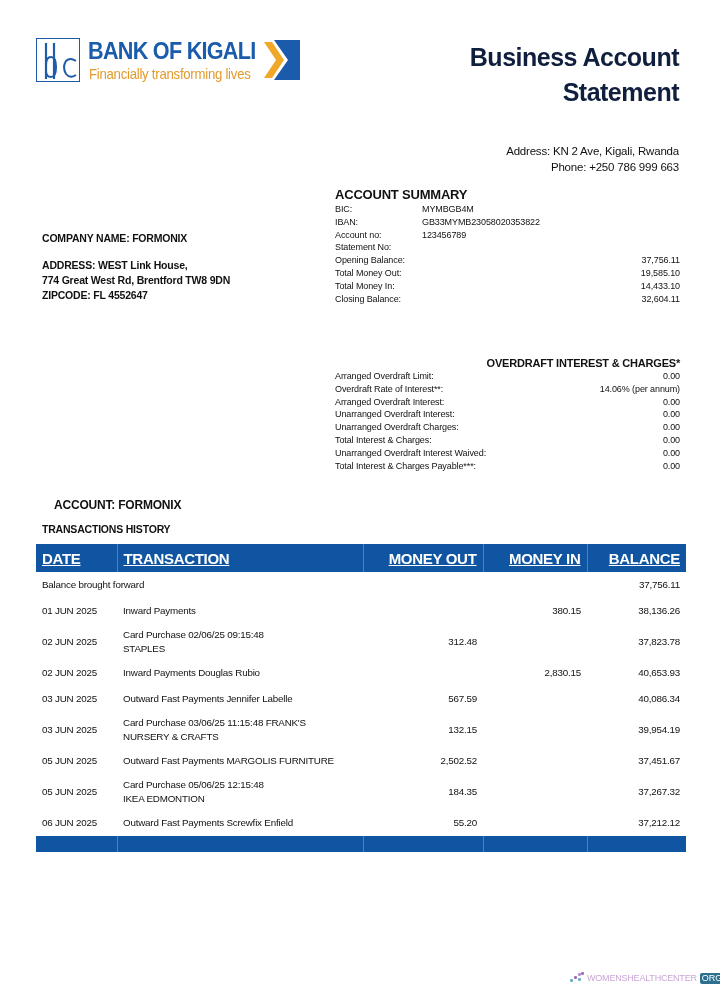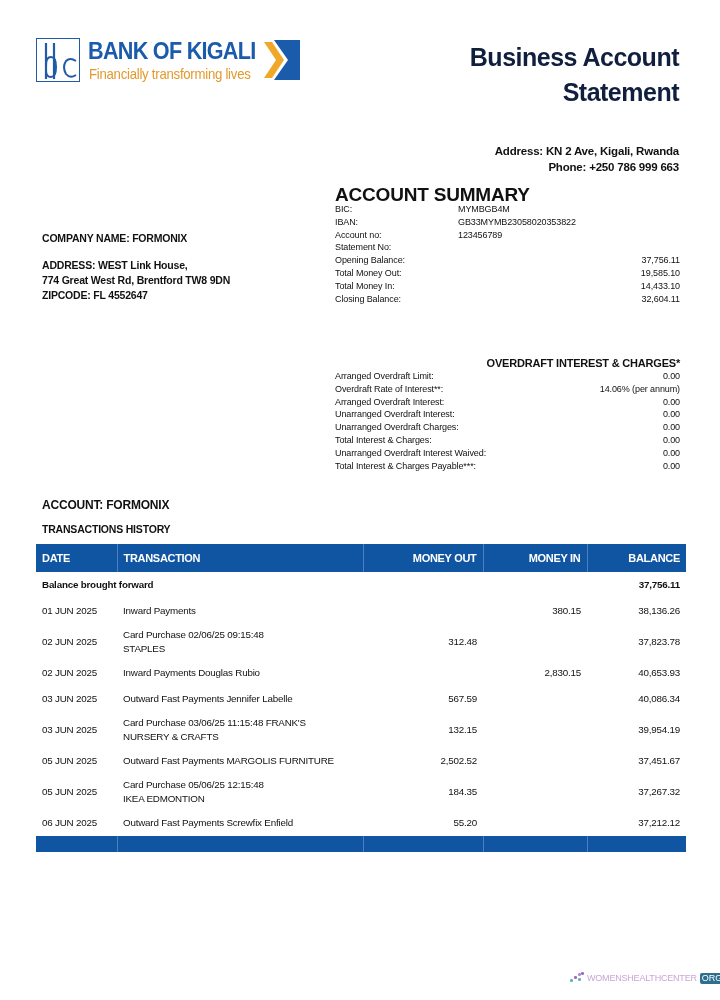--- a/index.html
+++ b/index.html
@@ -7,45 +7,45 @@
   body { position: relative; font-family: "Liberation Sans", sans-serif; color: #111; overflow: hidden; }
 
   .logo { position: absolute; left: 36px; top: 38px; width: 244px; height: 46px; }
   .logo-mark { position: absolute; left: 0; top: 0; width: 44px; height: 44px; border: 1.5px solid #1f5ba8; background: #fff; }
   .logo-mark svg { position: absolute; left: 0; top: 0; }
   .logo-name { position: absolute; left: 52px; top: -1px; font-size: 24px; font-weight: bold; color: #1a5bab; letter-spacing: -0.8px; white-space: nowrap; transform: scaleX(0.9); transform-origin: left top; }
   .logo-tag { position: absolute; left: 53px; top: 27px; font-size: 15px; color: #e29a2c; white-space: nowrap; letter-spacing: -0.3px; transform: scaleX(0.88); transform-origin: left top; }
   .logo-chevron { position: absolute; left: 228px; top: 0; width: 36px; height: 44px; }
 
   .doc-title { position: absolute; right: 41px; top: 40px; text-align: right; font-size: 25px; font-weight: bold; color: #0f1f3d; line-height: 35px; letter-spacing: -0.5px; }
-  .bank-contact { position: absolute; right: 41px; top: 143px; text-align: right; font-size: 11.5px; font-weight: bold; line-height: 16px; color: #111; letter-spacing: -0.2px; }
+  .bank-contact { position: absolute; right: 41px; top: 143px; text-align: right; font-size: 11.5px; font-weight: normal; line-height: 16px; color: #111; letter-spacing: -0.2px; }
 
   .company { position: absolute; left: 42px; top: 231px; font-size: 10.5px; font-weight: bold; line-height: 15px; letter-spacing: -0.2px; }
   .company .gap { height: 12px; }
 
   .summary { position: absolute; left: 335px; top: 186px; width: 345px; }
-  .section-h { font-size: 19px; font-weight: bold; letter-spacing: -0.2px; line-height: 17px; }
-  .kv { display: flex; font-size: 9px; line-height: 12.8px; letter-spacing: -0.1px; gap: 36px; }
+  .section-h { font-size: 13px; font-weight: bold; letter-spacing: -0.2px; line-height: 17px; }
+  .kv { display: flex; font-size: 9px; line-height: 12.8px; letter-spacing: -0.1px; }
   .kv .k { width: 87px; flex: none; }
   .kv .v { flex: 1; }
   .kv2 { display: flex; justify-content: space-between; font-size: 9px; line-height: 12.8px; letter-spacing: -0.1px; }
 
   .overdraft { position: absolute; left: 335px; top: 356px; width: 345px; text-align: right; }
   .overdraft .section-h { font-size: 11px; line-height: 14px; }
 
-  .account-h { position: absolute; left: 42px; top: 498px; font-size: 12px; font-weight: bold; letter-spacing: -0.2px; }
+  .account-h { position: absolute; left: 54px; top: 498px; font-size: 12px; font-weight: bold; letter-spacing: -0.2px; }
   .history-h { position: absolute; left: 42px; top: 523px; font-size: 10.5px; font-weight: bold; letter-spacing: -0.2px; }
 
   .tx-table { position: absolute; left: 36px; top: 544px; width: 650px; border-collapse: collapse; table-layout: fixed; }
-  .tx-table th { background: #1055a1; color: #fff; font-size: 11px; font-weight: bold; height: 28px; padding: 0 6px; border-right: 1px solid #4a7fc0; letter-spacing: -0.3px; }
+  .tx-table th { background: #1055a1; color: #fff; font-size: 15px; font-weight: bold; height: 28px; padding: 0 6px; border-right: 1px solid #4a7fc0; letter-spacing: -0.3px; text-decoration: underline; }
   .tx-table th:last-child { border-right: none; }
   .tx-table td { font-size: 9.8px; padding: 0 6px; vertical-align: middle; letter-spacing: -0.2px; line-height: 14px; }
   .tx-table .l { text-align: left; }
   .tx-table .r { text-align: right; }
-  .tx-table tr.bf td { font-weight: bold; height: 26px; margin-left: 25px; }
+  .tx-table tr.bf td { font-weight: normal; height: 26px; margin-left: 25px; }
   .tx-table tr.row td { height: 26px; }
   .tx-table tr.row.tall td { height: 36px; }
   .tx-table tr.foot td { background: #1055a1; height: 16px; border-right: 1px solid #4a7fc0; padding: 0; }
   .tx-table tr.foot td:last-child { border-right: none; }
   .tx-table td.date { padding-left: 6px; }
 
   .watermark { position: absolute; left: 570px; top: 972px; display: flex; align-items: center; gap: 3px; }
   .wm-dots { width: 14px; height: 12px; position: relative; }
   .wm-dots span { position: absolute; width: 2.5px; height: 2.5px; border-radius: 50%; }
   .wm-text { font-size: 9px; color: #c9a6d6; letter-spacing: -0.2px; }

